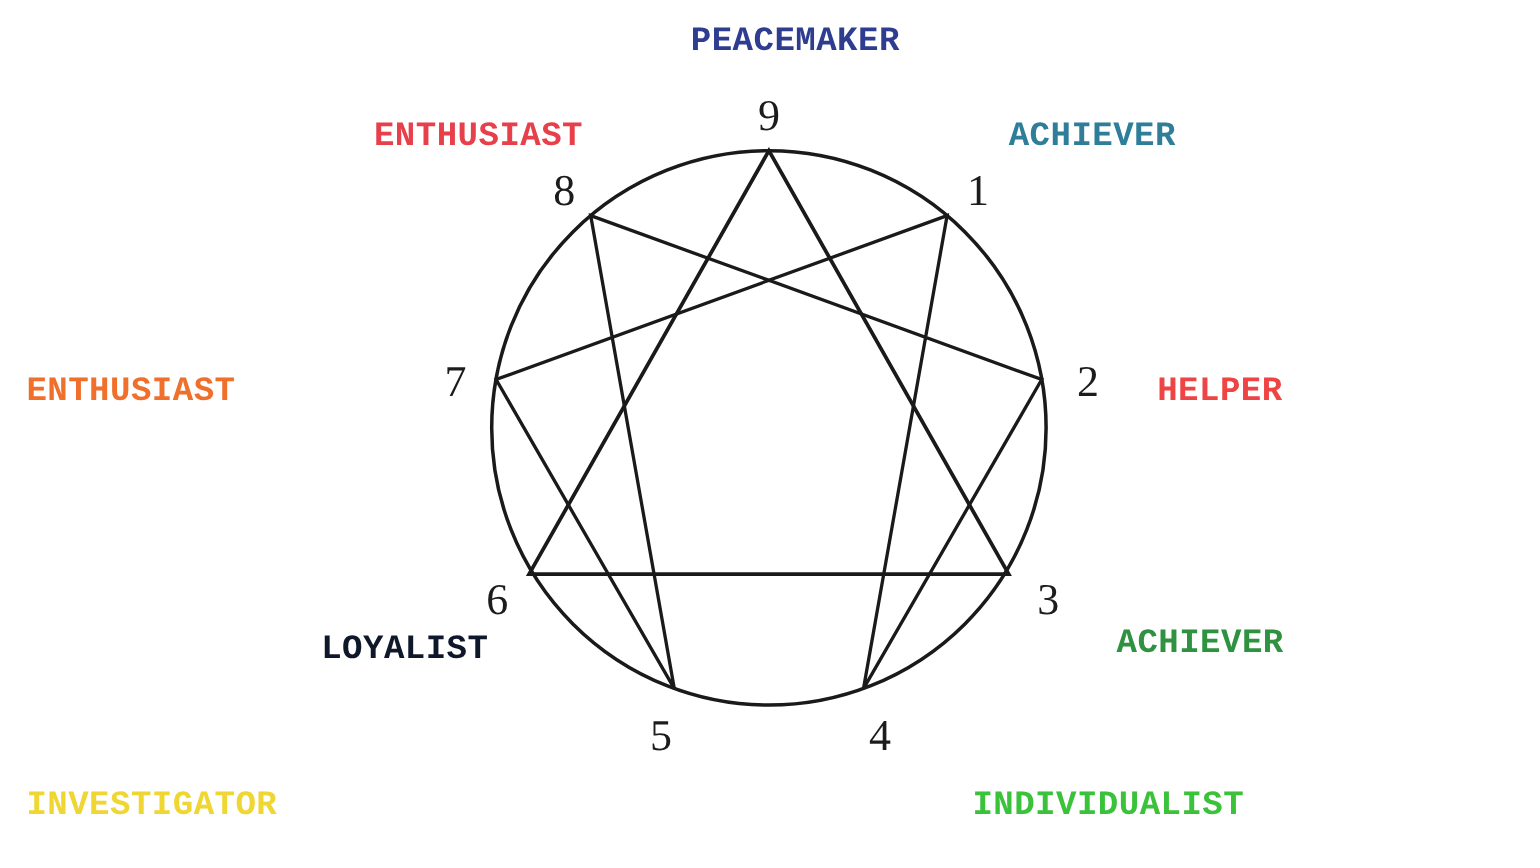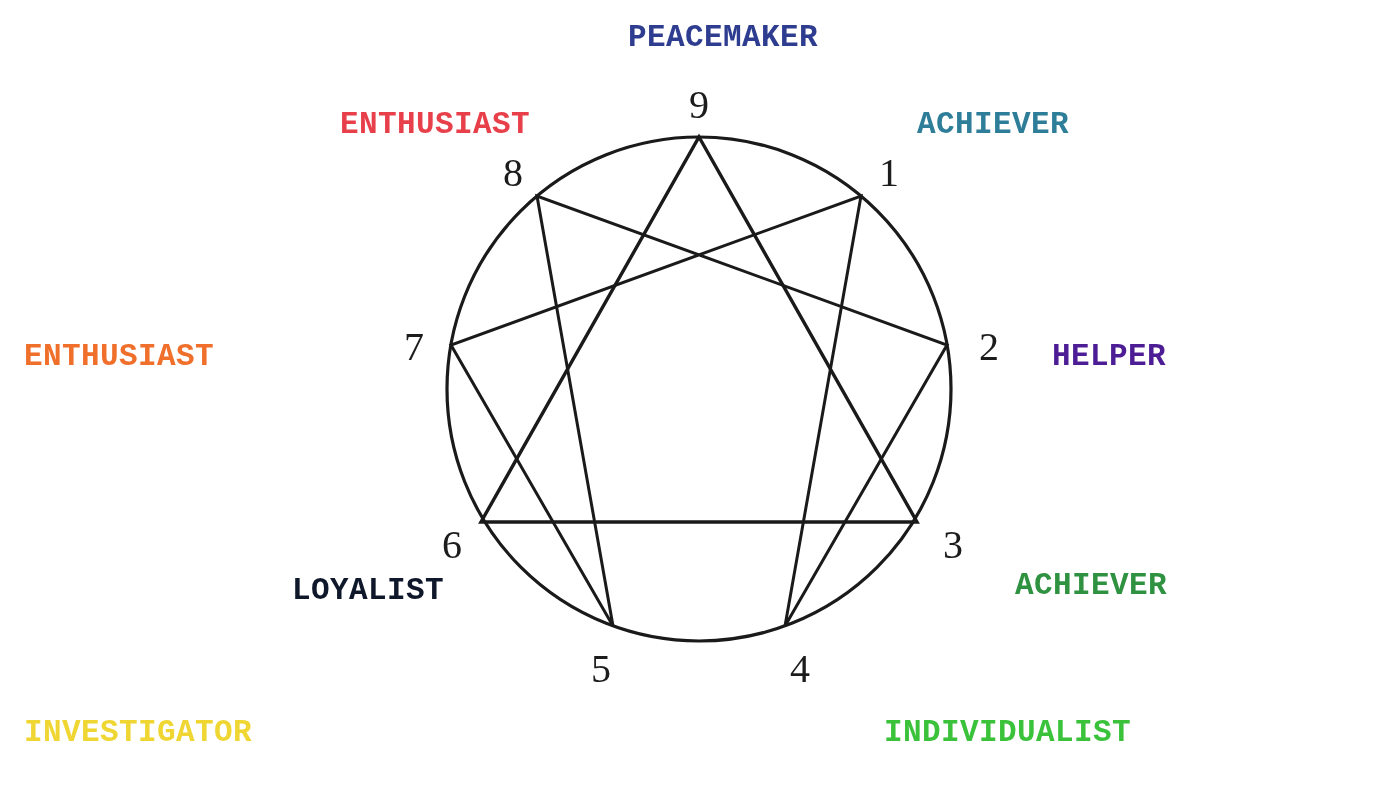--- a/index.html
+++ b/index.html
@@ -62,21 +62,21 @@
         <text x="800" y="682" text-anchor="middle" class="type-number" fill="#1c1c1c">4</text>
         <text x="601" y="682" text-anchor="middle" class="type-number" fill="#1c1c1c">5</text>
         <text x="452" y="558" text-anchor="middle" class="type-number" fill="#1c1c1c">6</text>
         <text x="414" y="360" text-anchor="middle" class="type-number" fill="#1c1c1c">7</text>
         <text x="513" y="186" text-anchor="middle" class="type-number" fill="#1c1c1c">8</text>
       </g>
   </svg>
   <div id="labels-layer">
       <div class="type-name" style="position: absolute; top: 20px; color: rgb(46, 61, 143); left: 0px; width: 100%; text-align: center; transform: translateX(-1px);">PEACEMAKER</div>
       <div class="type-name" style="position: absolute; top: 107px; color: rgb(47, 126, 153); left: 893px; text-align: left;">ACHIEVER</div>
-      <div class="type-name" style="position: absolute; top: 339px; color: #4c1d95; left: 1028px; text-align: left;">HELPER</div>
+      <div class="type-name" style="position: absolute; top: 339px; color: #ef4444; left: 1028px; text-align: left;">HELPER</div>
       <div class="type-name" style="position: absolute; top: 568px; color: rgb(47, 146, 65); left: 991px; text-align: left;">ACHIEVER</div>
       <div class="type-name" style="position: absolute; top: 715px; color: rgb(59, 194, 59); left: 860px; text-align: left;">INDIVIDUALIST</div>
       <div class="type-name" style="position: absolute; top: 715px; color: rgb(239, 214, 51); left: 0px; width: 589px; text-align: left;">INVESTIGATOR</div>
       <div class="type-name" style="position: absolute; top: 573px; color: #0f172a; left: 0px; width: 420px; text-align: right;">LOYALIST</div>
       <div class="type-name" style="position: absolute; top: 339px; color: rgb(239, 111, 43); left: 0px; width: 381px; text-align: left;">ENTHUSIAST</div>
       <div class="type-name" style="position: absolute; top: 107px; color: rgb(232, 64, 74); left: 0px; width: 506px; text-align: right;">ENTHUSIAST</div>
     </div>
 </div>
 
 </body></html>

